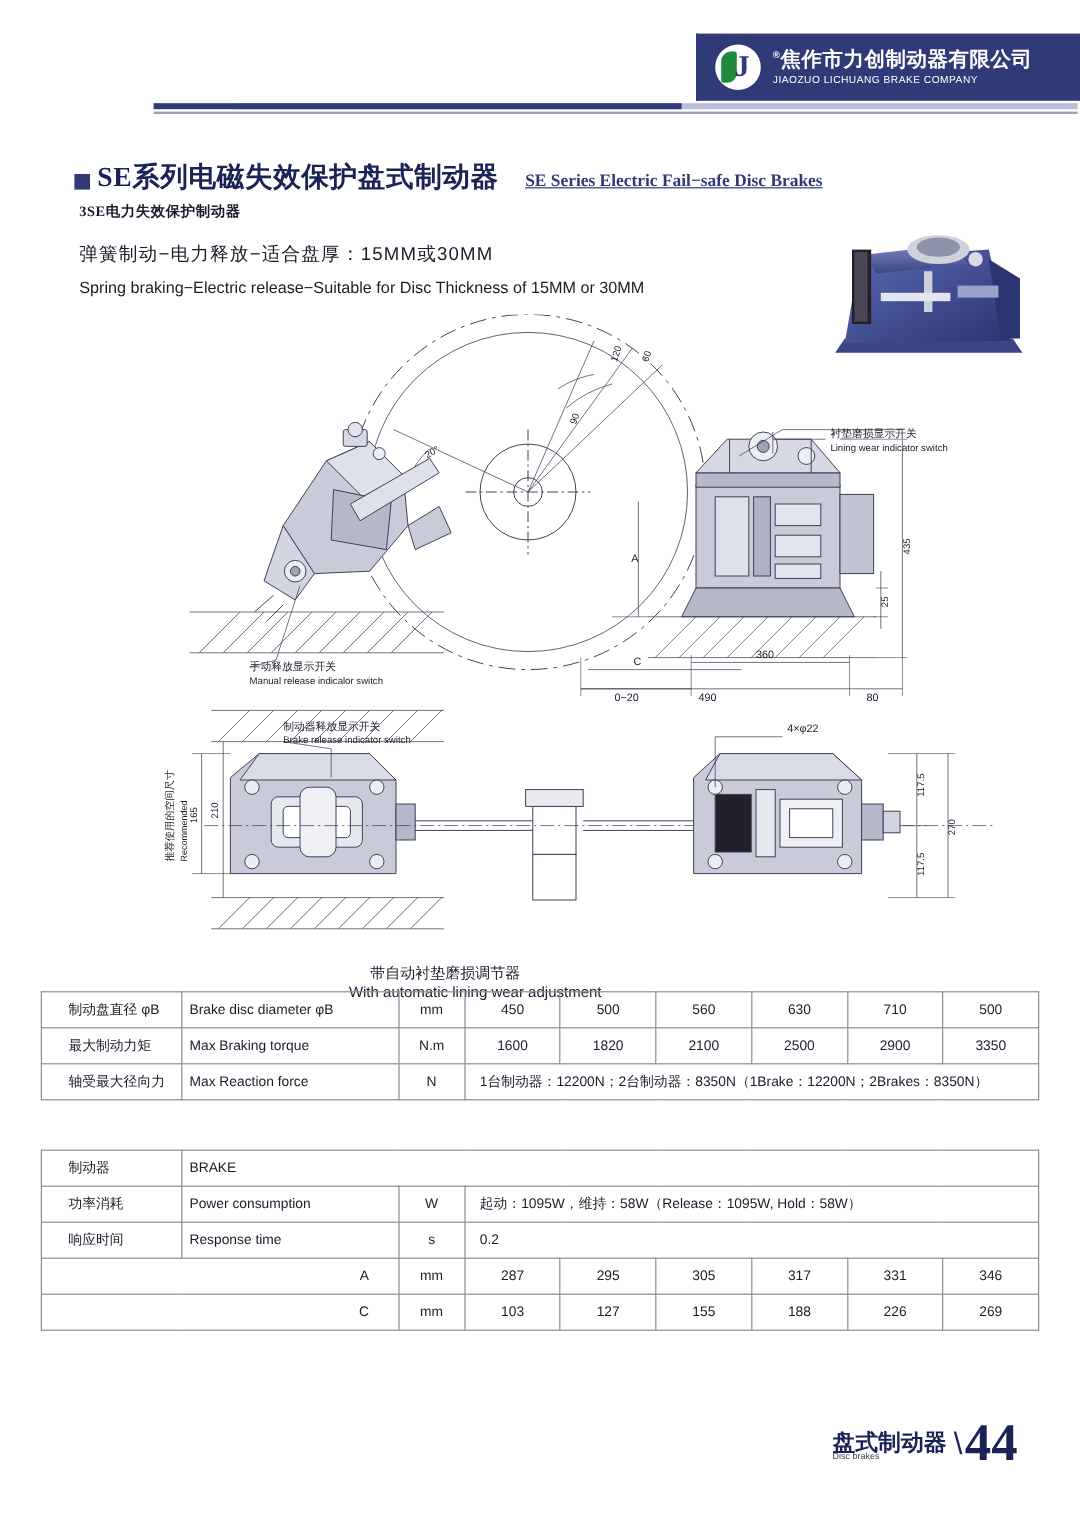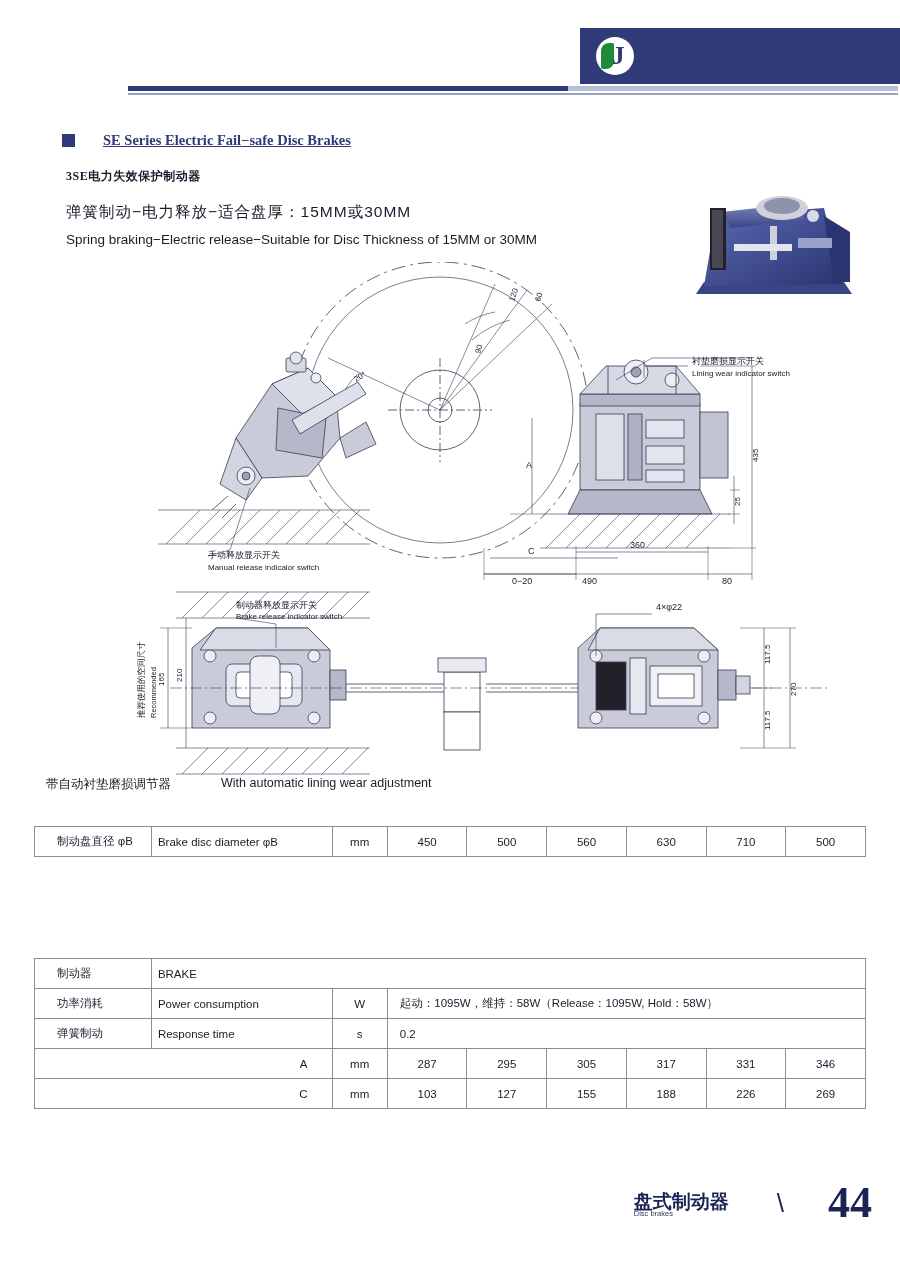--- a/index.html
+++ b/index.html
@@ -85,22 +85,22 @@
     position:absolute; right:36px; top:186px; width:190px; height:116px;
     overflow:hidden;
   }
   .photo svg { display:block; }
 
   
   .drawing { position:absolute; left:40px; top:262px; width:820px; height:530px; }
   .drawing svg { display:block; }
 
   .cap-row {
-    position:absolute; left:46px; top:776px; width:700px;
-    font-size:12.5px; display:flex; align-items:flex-start;
+    position:absolute; left:46px; top:803px; width:700px;
+    font-size:12.5px; display:flex; align-items:center;flex-direction:column;
   }
   .cap-row .cn { width:175px; }
   .cap-row .en { font-size:12.5px; }
 
   
   table {
     border-collapse: collapse;
     font-size: 11.5px;
   }
   .tbl { position:absolute; left:34px; width:832px; }
@@ -115,21 +115,21 @@
   }
   td.lbl-cn { width:110px; padding-left:22px; }
   td.lbl-en { width:170px; }
   td.unit { width:52px; text-align:center; }
   td.val { text-align:center; width:75px; }
   td.wide { text-align:left; padding-left:12px; }
   td.axis { text-align:right; padding-right:24px; width:280px; }
   .tbl td.hdr-cn { padding-left:22px; }
 
   
-  .footer { position:absolute; right:28px; bottom:52px; display:flex; align-items:flex-end;gap:42px; }
+  .footer { position:absolute; right:52px; bottom:52px; display:flex; align-items:flex-end; }
   .footer .fcn {
     font-family:"Liberation Serif", serif; font-size:19px; font-weight:bold; color:#1b2356;
     margin-bottom:6px;
   }
   .footer .slash { font-size:26px; color:#1b2356; margin:0 2px 2px 6px; }
   .footer .pg {
     font-family:"Liberation Serif", serif; font-size:44px; font-weight:bold; color:#1b2356;
     line-height:0.85;
   }
   .footblock { position:relative; }
@@ -139,28 +139,35 @@
 </style>
 </head>
 <body>
 
 <div class="header">
   <div class="logo-band">
     <div class="logo-mark">
       <div class="leaf"></div>
       <div class="zed">J</div>
     </div>
+    <div class="logo-text">
+      <div class="cn">
+        <span class="logo-reg">®</span><span>焦作市力创制动器有限公司</span>
+      </div>
+      <div class="en">JIAOZUO LICHUANG BRAKE COMPANY</div>
+    </div>
   </div>
   <div class="rule-thin2"></div>
   <div class="rule-thick"></div>
   <div class="rule-thin"></div>
 </div>
 
 <div class="title-row">
   <div class="sq"></div>
+  <div class="title-cn">SE系列电磁失效保护盘式制动器</div>
   <div class="title-en">SE Series Electric Fail−safe Disc Brakes</div>
 </div>
 <div class="subtitle">3SE电力失效保护制动器</div>
 <div class="line-cn">弹簧制动−电力释放−适合盘厚：15MM或30MM</div>
 <div class="line-en">Spring braking−Electric release−Suitable for Disc Thickness of 15MM or 30MM</div>
 
 <div class="photo">
   <svg width="190" height="116" viewBox="0 0 190 116">
     <defs>
       <linearGradient id="blu" x1="0" y1="0" x2="1" y2="1">
@@ -437,37 +444,54 @@
       <td class="lbl-cn">制动盘直径 φB</td>
       <td class="lbl-en">Brake disc diameter φB</td>
       <td class="unit">mm</td>
       <td class="val">450</td>
       <td class="val">500</td>
       <td class="val">560</td>
       <td class="val">630</td>
       <td class="val">710</td>
       <td class="val">500</td>
     </tr>
+    <tr>
+      <td class="lbl-cn">最大制动力矩</td>
+      <td class="lbl-en">Max Braking torque</td>
+      <td class="unit">N.m</td>
+      <td class="val">1600</td>
+      <td class="val">1820</td>
+      <td class="val">2100</td>
+      <td class="val">2500</td>
+      <td class="val">2900</td>
+      <td class="val">3350</td>
+    </tr>
+    <tr>
+      <td class="lbl-cn">轴受最大径向力</td>
+      <td class="lbl-en">Max Reaction force</td>
+      <td class="unit">N</td>
+      <td class="wide" colspan="6">1台制动器：12200N；2台制动器：8350N（1Brake：12200N；2Brakes：8350N）</td>
+    </tr>
   </tbody>
 </table>
 
 <table class="tbl tbl2">
   <tbody>
     <tr>
       <td class="hdr-cn">制动器</td>
       <td colspan="8">BRAKE</td>
     </tr>
     <tr>
       <td class="lbl-cn">功率消耗</td>
       <td class="lbl-en">Power consumption</td>
       <td class="unit">W</td>
       <td class="wide" colspan="6">起动：1095W，维持：58W（Release：1095W, Hold：58W）</td>
     </tr>
     <tr>
-      <td class="lbl-cn">弹簧制动</td>
+      <td class="lbl-cn">响应时间</td>
       <td class="lbl-en">Response time</td>
       <td class="unit">s</td>
       <td class="wide" colspan="6">0.2</td>
     </tr>
     <tr>
       <td class="axis" colspan="2">A</td>
       <td class="unit">mm</td>
       <td class="val">287</td>
       <td class="val">295</td>
       <td class="val">305</td>

